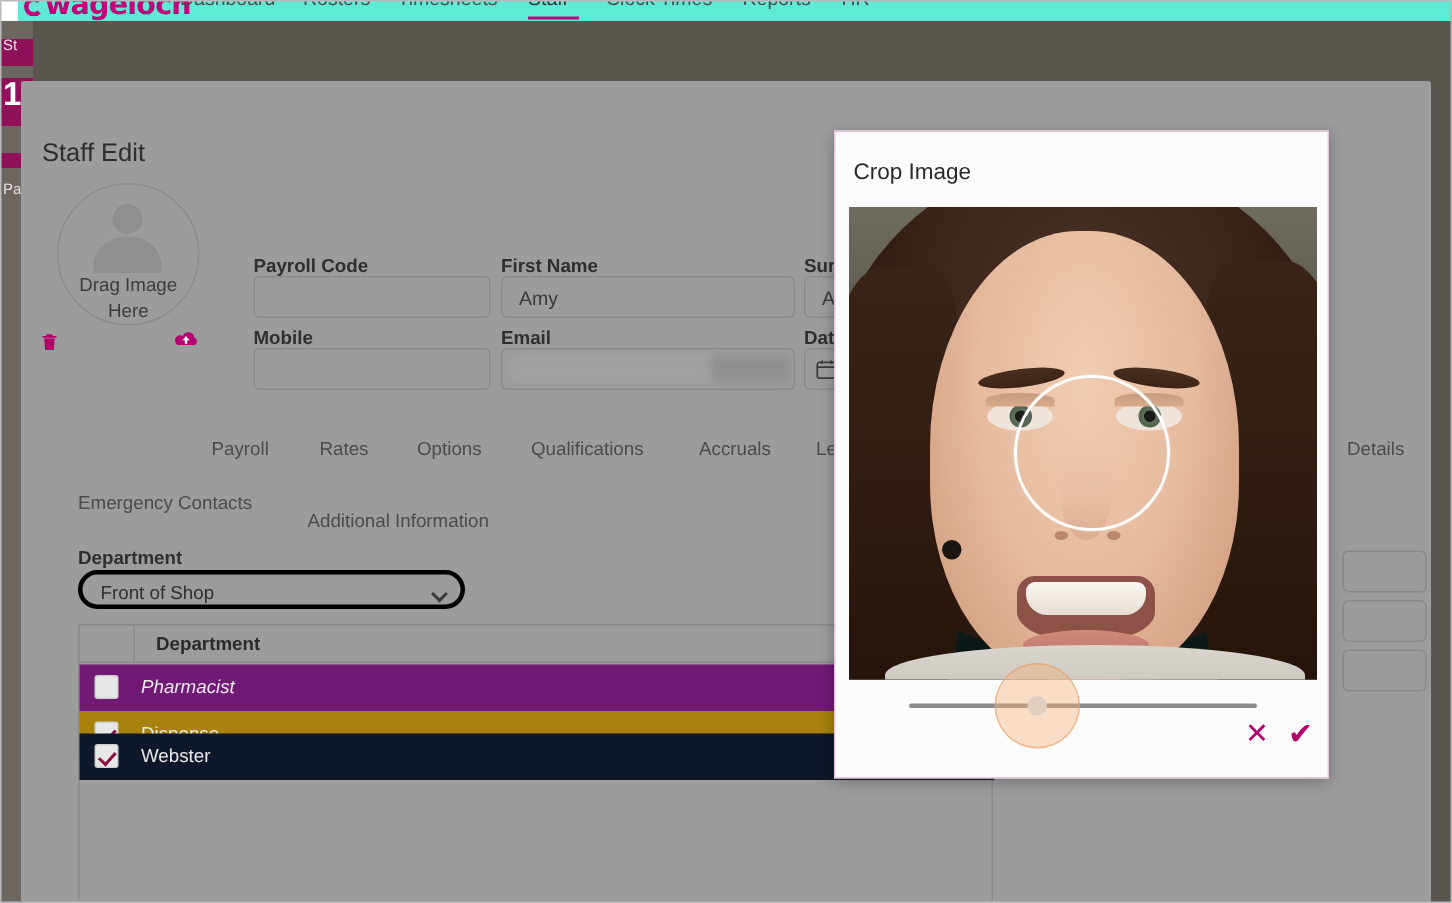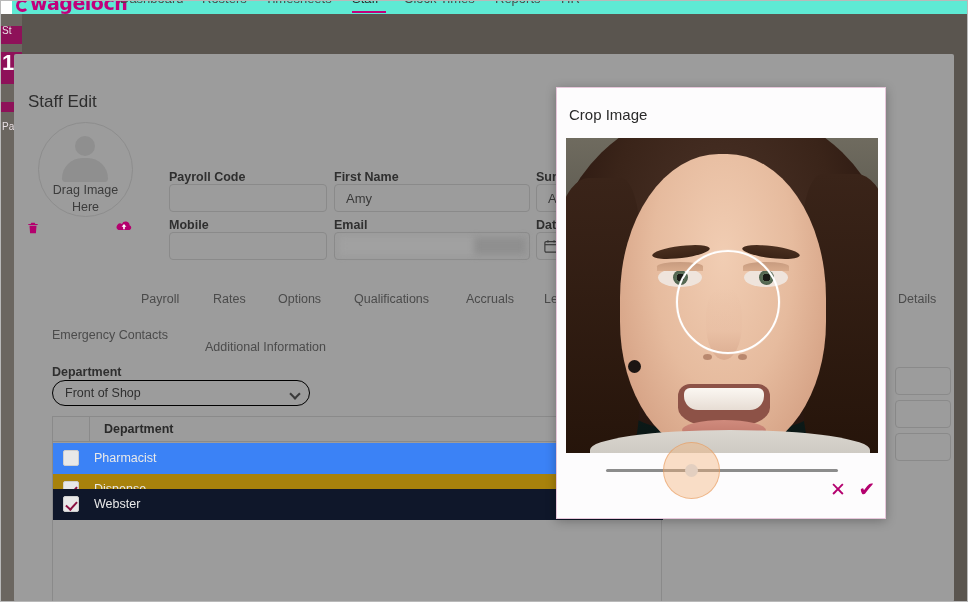--- a/index.html
+++ b/index.html
@@ -132,21 +132,21 @@
   #tab-active span {
     display: block; text-align: center; line-height: 32px;
     font-size: 12.5px; color: #ffffff;
   }
 
   
   #dep-label { position: absolute; left: 38px; top: 311px; font-size: 12.5px; color: #2f2f2f; font-weight: 700; }
   #dep-select {
     position: absolute; left: 38px; top: 326px;
     width: 258px; height: 26px;
-    border: 1px solid #000000; border-radius: 13px;
+    border: 3px solid #000000; border-radius: 13px;
     background: transparent;
   }
   #dep-select .sel-val {
     position: absolute; left: 12px; top: 5px; font-size: 12.5px; color: #2f2f2f;
   }
   #dep-select .chev {
     position: absolute; right: 10px; top: 9px;
     width: 8px; height: 8px;
     border-right: 2px solid #3a3a3a; border-bottom: 2px solid #3a3a3a;
     transform: rotate(45deg);
@@ -463,21 +463,21 @@
         <div class="sel-val">Front of Shop</div>
         <div class="chev"></div>
       </div>
 
       <div id="dep-table">
         <div id="dep-thead">
           <div class="cbcol"></div>
           <div class="th">Department</div>
         </div>
         <div id="dep-rows">
-            <div class="dep-row" style="top: 26px; background: #3b82f6;">
+            <div class="dep-row" style="top: 26px; background: #701a75; font-style: italic;">
               <div class="cb"></div>
               <div class="nm">Pharmacist</div>
             </div>
             <div class="dep-row" style="top: 57px; background: rgb(168, 130, 12);">
               <div class="cb checked"></div>
               <div class="nm">Dispense</div>
             </div>
             <div class="dep-row" style="top: 72px; background: #0f172a;">
               <div class="cb checked"></div>
               <div class="nm">Webster</div>

